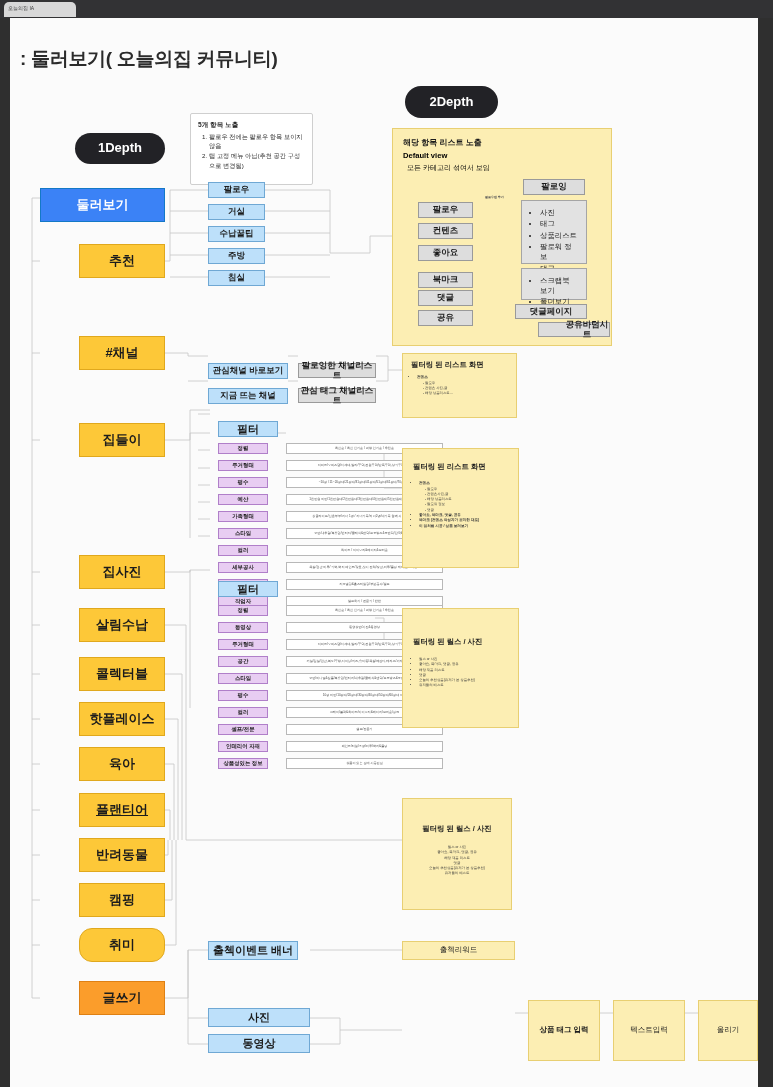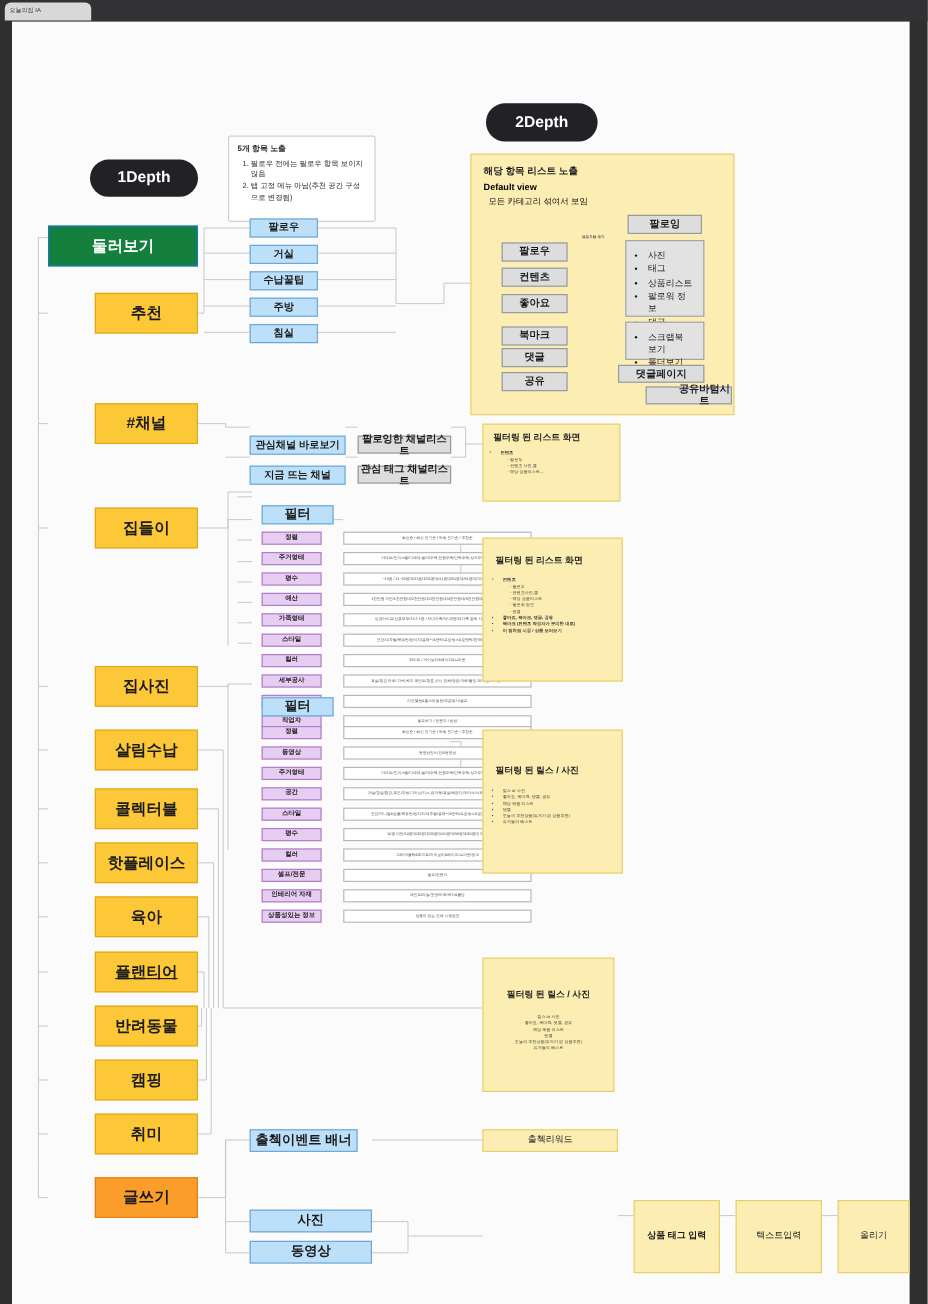--- a/index.html
+++ b/index.html
@@ -34,21 +34,21 @@
     text-align:center;
     font-weight:bold;
     line-height:1.15;
     color:#1c1c1c;
   }
   .depth-pill {
     background:#222226; color:#ffffff; border-radius:18px;
     font-size:13px; font-weight:bold;
   }
   .blue-main {
-    background:#15803d; color:#ffffff; border:1px solid #1478c6;
+    background:#3b82f6; color:#ffffff; border:1px solid #1478c6;
     font-size:13px;
   }
   .yellow-main {
     background:#fdc838; border:1px solid #e0a81d; font-size:13px;
   }
   .orange-main {
     background:#fb9d2b; border:1px solid #de8014; font-size:13px;
   }
   .blue-sub {
     background:#bde0fa; border:1px solid #6fa8d4; font-size:8.5px;
@@ -100,20 +100,21 @@
 </style>
 </head>
 <body>
 
 <div id="browser-chrome">
   <div id="browser-tab">오늘의집 IA</div>
 </div>
 
 <div id="canvas">
 
+  <div id="page-title">: 둘러보기( 오늘의집 커뮤니티)</div>
 
   <svg class="links" viewBox="0 0 748 1069">
 
     <path d="M30,180 L22,180 L22,950 L22,980 L30,980"></path>
     <path d="M22,243 L30,243"></path>
       <path d="M22,335 L30,335"></path>
     <path d="M22,422 L30,422"></path>
       <path d="M22,554 L30,554"></path>
     <path d="M22,607 L30,607"></path>
       <path d="M22,656 L30,656"></path>
@@ -208,21 +209,21 @@
   <div class="node yellow-main" style="left:69px; top:318px; width:86px; height:34px;">#채널</div>
   <div class="node yellow-main" style="left:69px; top:405px; width:86px; height:34px;">집들이</div>
   <div class="node yellow-main" style="left:69px; top:537px; width:86px; height:34px;">집사진</div>
   <div class="node yellow-main" style="left:69px; top:590px; width:86px; height:34px;">살림수납</div>
   <div class="node yellow-main" style="left:69px; top:639px; width:86px; height:34px;">콜렉터블</div>
   <div class="node yellow-main" style="left:69px; top:684px; width:86px; height:34px;">핫플레이스</div>
   <div class="node yellow-main" style="left:69px; top:729px; width:86px; height:34px;">육아</div>
   <div class="node yellow-main" style="left:69px; top:775px; width:86px; height:34px;text-decoration:underline;">플랜티어</div>
   <div class="node yellow-main" style="left:69px; top:820px; width:86px; height:34px;">반려동물</div>
   <div class="node yellow-main" style="left:69px; top:865px; width:86px; height:34px;">캠핑</div>
-  <div class="node yellow-main" style="left:69px; top:910px; width:86px; height:34px;">취미</div>
+  <div class="node yellow-main" style="left:69px; top:910px; width:86px; height:34px;border-radius:13px;">취미</div>
   <div class="node orange-main" style="left:69px; top:963px; width:86px; height:34px;">글쓰기</div>
 
   <div class="node blue-sub" style="left:198px; top:164px; width:57px; height:16px;">팔로우</div>
   <div class="node blue-sub" style="left:198px; top:186px; width:57px; height:16px;">거실</div>
   <div class="node blue-sub" style="left:198px; top:208px; width:57px; height:16px;">수납꿀팁</div>
   <div class="node blue-sub" style="left:198px; top:230px; width:57px; height:16px;">주방</div>
   <div class="node blue-sub" style="left:198px; top:252px; width:57px; height:16px;">침실</div>
 
   <div class="yellow-panel" style="position:absolute; left:382px; top:110px; width:220px; height:218px; padding:8px 10px;">
     <div class="panel-title">해당 항목 리스트 노출</div>

